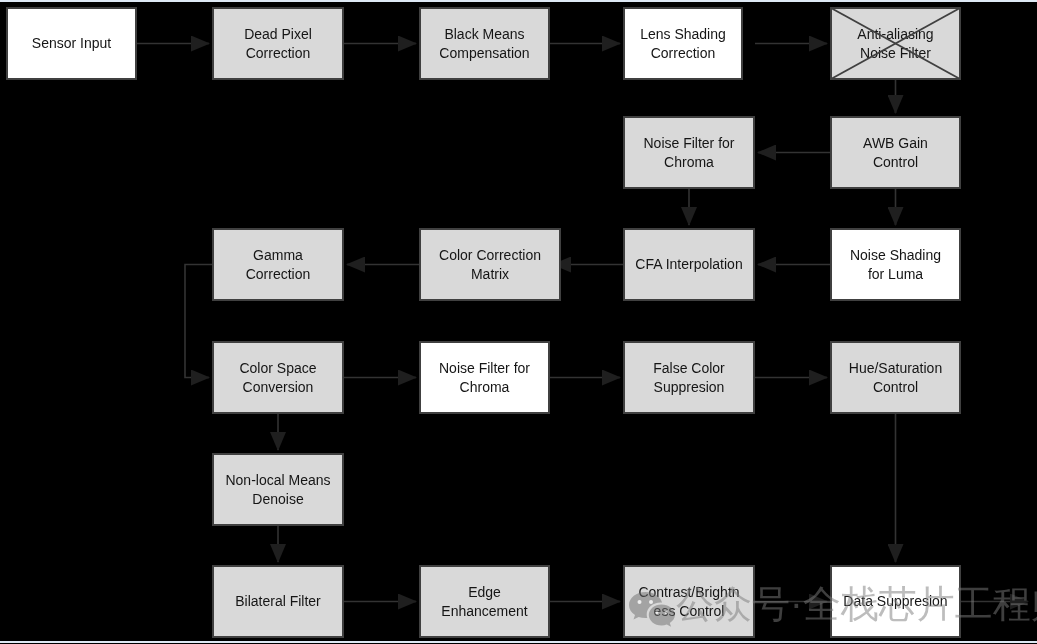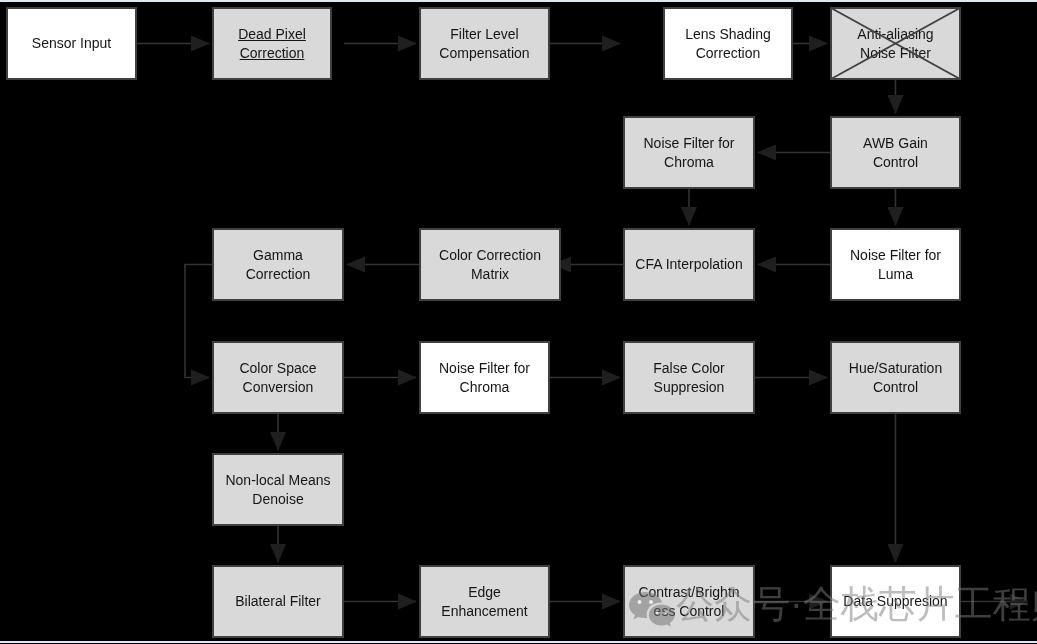--- a/index.html
+++ b/index.html
@@ -54,23 +54,23 @@
     left: -1px;
     top: -1px;
     width: calc(100% + 2px);
     height: calc(100% + 2px);
     pointer-events: none;
   }
   .node.break-all .node-label { word-break: break-all; }
 
   
   #n-sensor-input            { left: 6px;   top: 7px;   width: 131px; }
-  #n-dead-pixel              { left: 212px; top: 7px;   width: 120px; text-decoration: underline; }
+  #n-dead-pixel              { left: 212px; top: 7px;   width: 132px; }
   #n-black-level             { left: 419px; top: 7px;   width: 131px; }
-  #n-lens-shading            { left: 623px; top: 7px;   width: 130px; margin-left: 40px; }
+  #n-lens-shading            { left: 623px; top: 7px;   width: 120px; }
   #n-anti-aliasing           { left: 830px; top: 7px;   width: 131px; }
   #n-nf-chroma-1             { left: 623px; top: 116px; width: 132px; }
   #n-awb-gain                { left: 830px; top: 116px; width: 131px; }
   #n-gamma                   { left: 212px; top: 228px; width: 132px; }
   #n-ccm                     { left: 419px; top: 228px; width: 142px; }
   #n-cfa                     { left: 623px; top: 228px; width: 132px; }
   #n-nf-luma                 { left: 830px; top: 228px; width: 131px; }
   #n-csc                     { left: 212px; top: 341px; width: 132px; }
   #n-nf-chroma-2             { left: 419px; top: 341px; width: 131px; }
   #n-false-color             { left: 623px; top: 341px; width: 132px; }
@@ -140,21 +140,21 @@
     </g>
   </svg>
 
   <div class="node" id="n-sensor-input">
     <span class="node-label">Sensor Input</span>
   </div>
   <div class="node gray" id="n-dead-pixel">
     <span class="node-label">Dead Pixel Correction</span>
   </div>
   <div class="node gray" id="n-black-level">
-    <span class="node-label">Filter Level Compensation</span>
+    <span class="node-label">Black Means Compensation</span>
   </div>
   <div class="node" id="n-lens-shading">
     <span class="node-label">Lens Shading Correction</span>
   </div>
   <div class="node gray" id="n-anti-aliasing">
     <span class="node-label">Anti-aliasing Noise Filter</span>
     <svg class="cross-svg" viewBox="0 0 131 73" preserveAspectRatio="none" xmlns="http://www.w3.org/2000/svg">
       <line x1="0" y1="0" x2="131" y2="73" stroke="#404040" stroke-width="1.8"></line>
       <line x1="0" y1="73" x2="131" y2="0" stroke="#404040" stroke-width="1.8"></line>
     </svg>
@@ -168,21 +168,21 @@
   <div class="node gray" id="n-awb-gain">
     <span class="node-label">AWB Gain Control</span>
   </div>
   <div class="node gray" id="n-ccm">
     <span class="node-label">Color Correction Matrix</span>
   </div>
   <div class="node gray" id="n-cfa">
     <span class="node-label">CFA Interpolation</span>
   </div>
   <div class="node" id="n-nf-luma">
-    <span class="node-label">Noise Filter for Luma</span>
+    <span class="node-label">Noise Shading for Luma</span>
   </div>
   <div class="node gray" id="n-csc">
     <span class="node-label">Color Space Conversion</span>
   </div>
   <div class="node" id="n-nf-chroma-2">
     <span class="node-label">Noise Filter for Chroma</span>
   </div>
   <div class="node gray" id="n-false-color">
     <span class="node-label">False Color Suppresion</span>
   </div>

